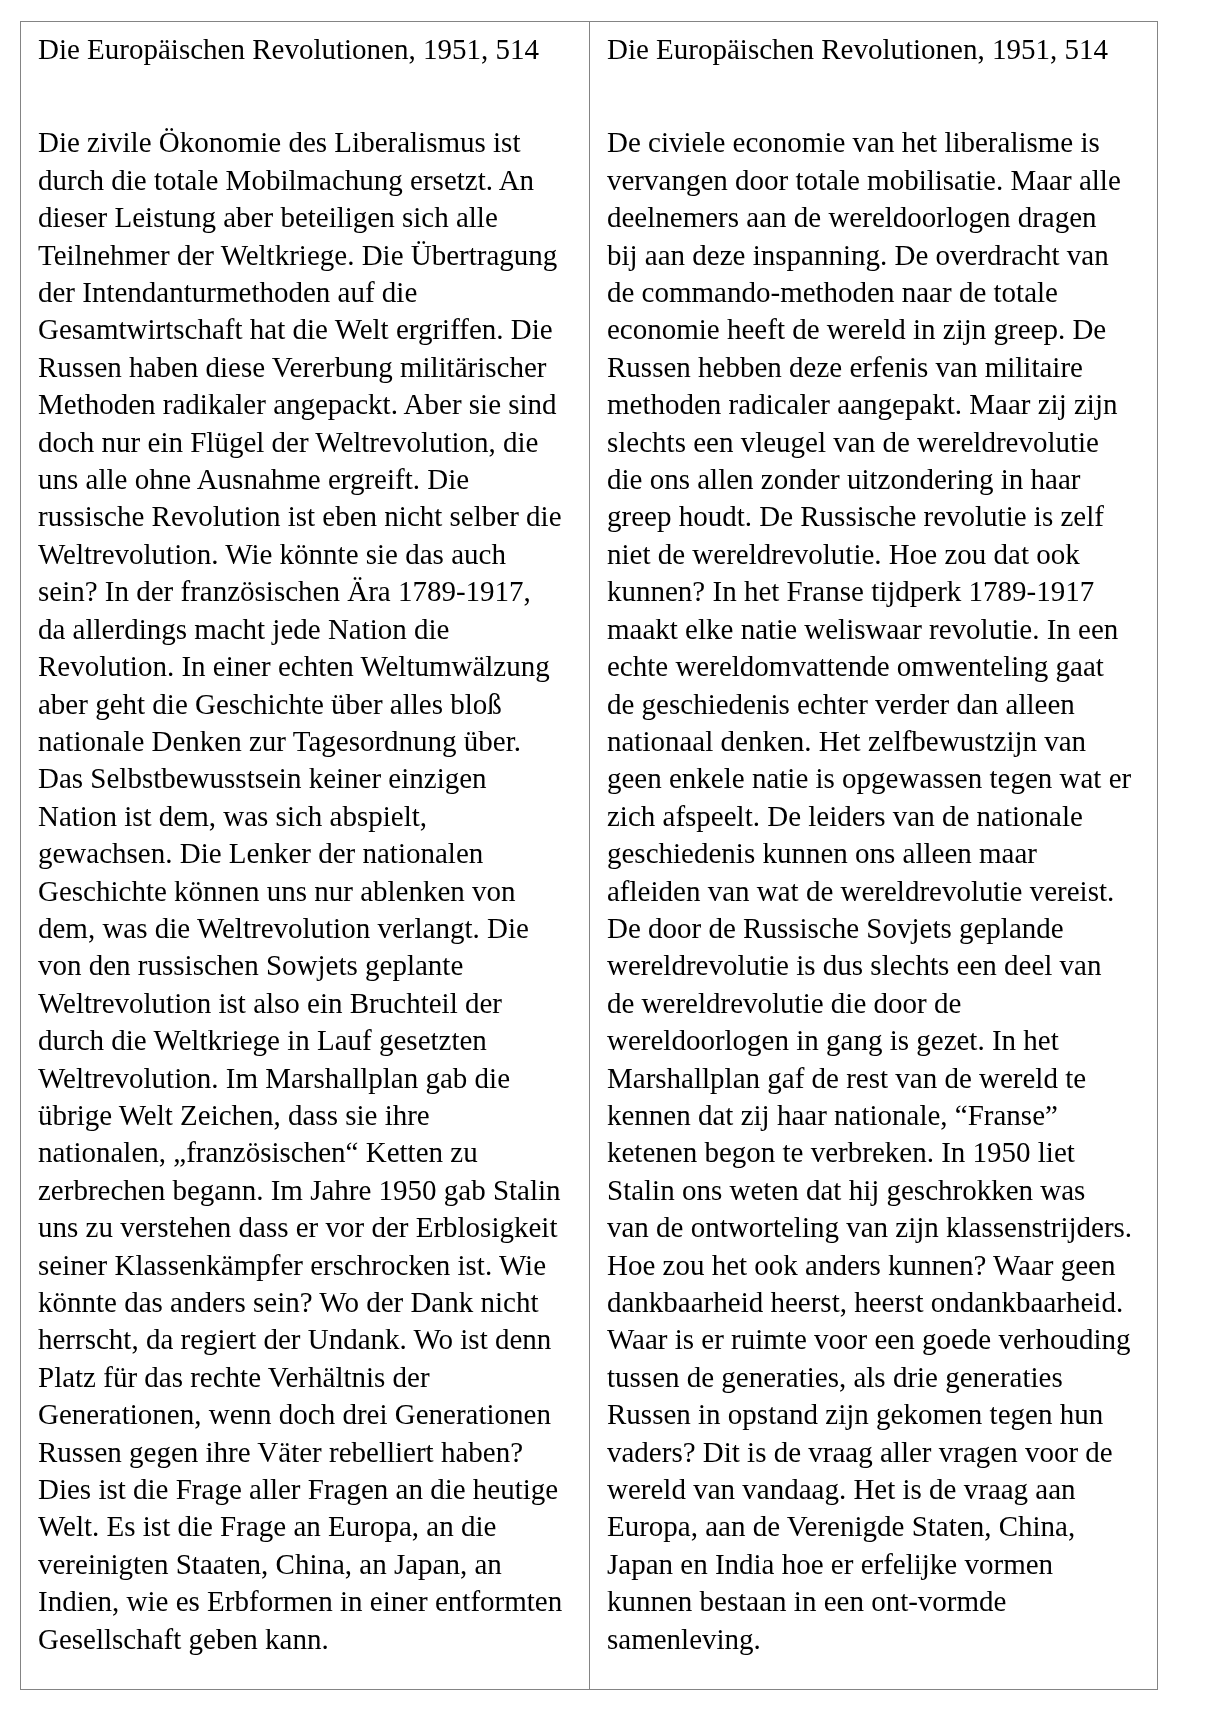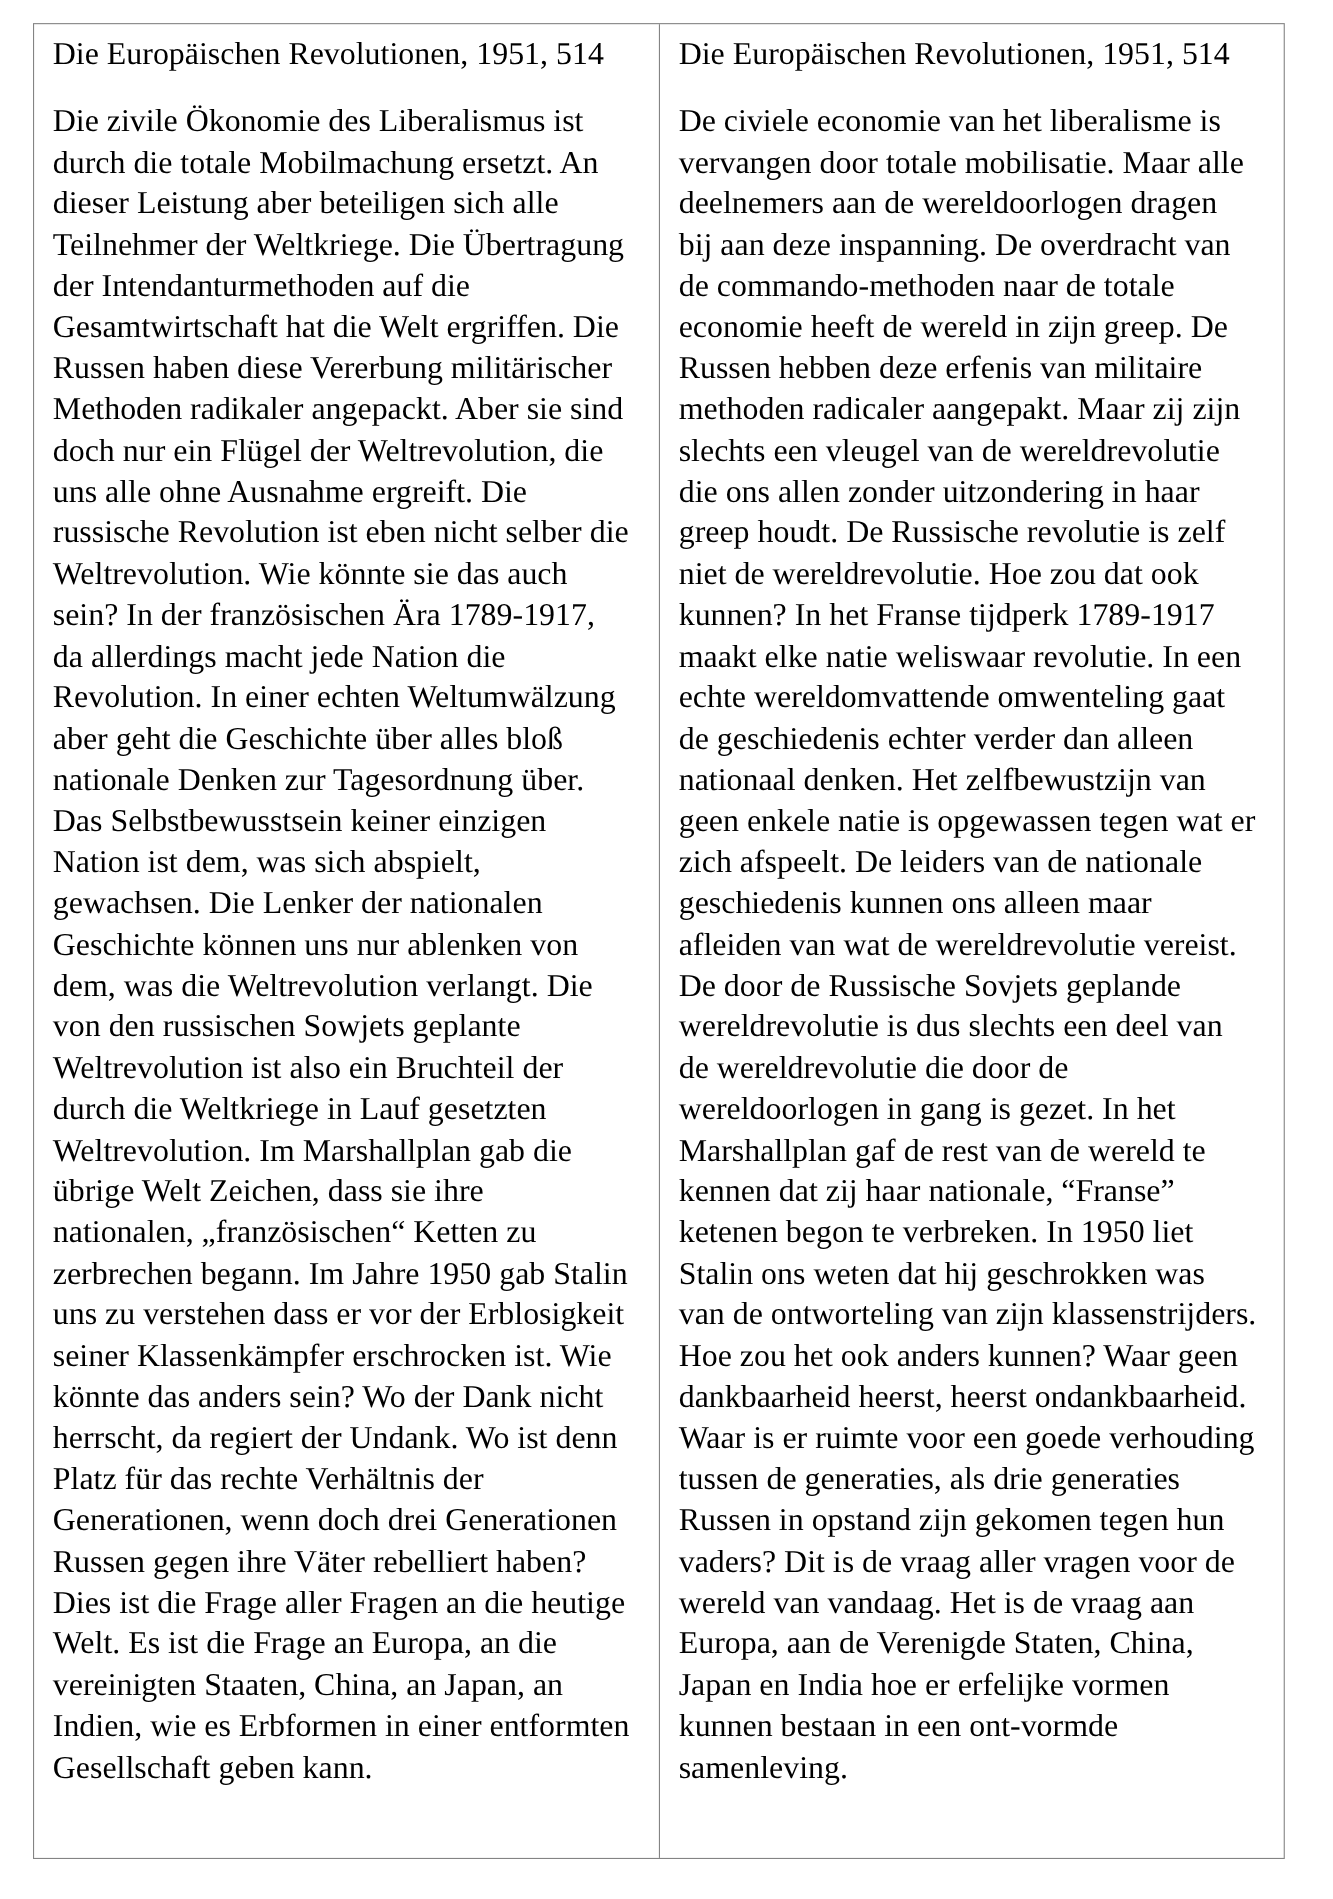--- a/index.html
+++ b/index.html
@@ -10,21 +10,21 @@
   .page {
     position: relative;
     width: 1212px;
     height: 1726px;
     background: #ffffff;
     font-family: "Liberation Serif", serif;
     color: #000000;
   }
   .doc-table {
     position: absolute;
-    left: 30px;
+    left: 20px;
     top: 21px;
     width: 1138px;
     height: 1669px;
     border: 1px solid #848484;
     box-sizing: border-box;
     display: flex;
     background: #ffffff;
   }
   .cell {
     box-sizing: border-box;
@@ -39,21 +39,21 @@
     flex: 1;
   }
   .col-header, .col-body {
     font-size: 29px;
     line-height: 37.4px;
     color: #000000;
     white-space: pre-line;
     margin: 0;
   }
   .col-body {
-    margin-top: 24px; 
+    margin-top: 56px; 
   }
 </style>
 </head>
 <body>
 
 <div class="page">
   <div class="doc-table">
     <div class="cell cell-left">
       <div class="col-header">Die Europäischen Revolutionen, 1951, 514</div>
       <div class="col-body">Die zivile Ökonomie des Liberalismus ist

